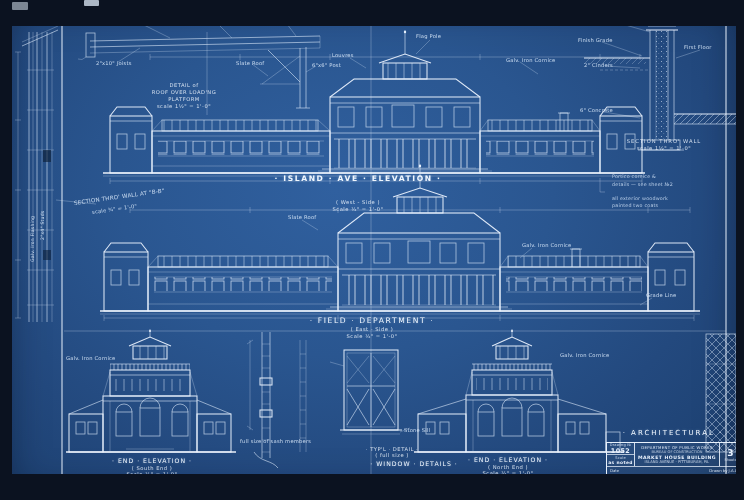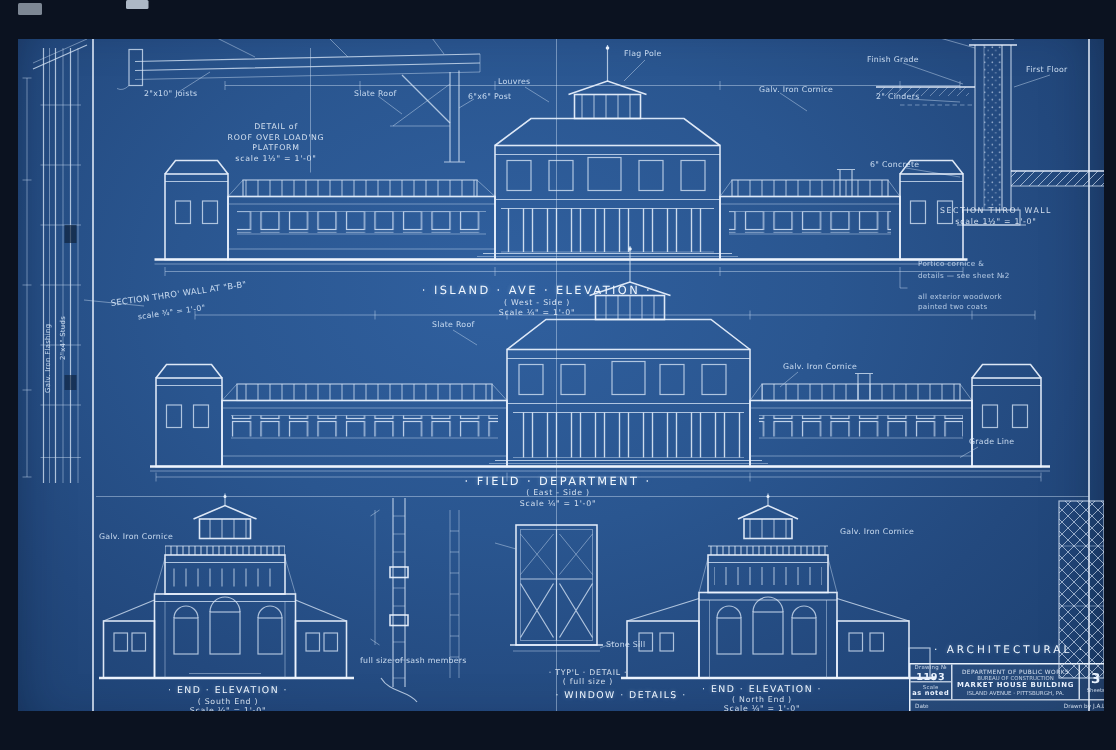--- a/index.html
+++ b/index.html
@@ -312,21 +312,21 @@
       <rect x="706" y="334" width="30" height="118" class="l2"></rect>
       <rect x="706" y="334" width="30" height="118" fill="url(#lattice)"></rect>
       <path class="l3" d="M706 364 H736 M706 404 H736"></path>
     </g>
 
     <g>
       <path class="l3" d="M600 178 V192 h5"></path>
     </g>
   </svg>
 
-  <span class="cap" style="left:358px;top:189px;">· ISLAND · AVE · ELEVATION ·</span>
+  <span class="cap" style="left:358px;top:174px;font-weight:bold;">· ISLAND · AVE · ELEVATION ·</span>
   <span class="cap sub" style="left:358px;top:199px;">( West - Side )</span>
   <span class="cap sub" style="left:358px;top:206px;">Scale ¼" = 1'-0"</span>
 
   <span class="cap" style="left:372px;top:316px;">· FIELD · DEPARTMENT ·</span>
   <span class="cap sub" style="left:372px;top:326px;">( East - Side )</span>
   <span class="cap sub" style="left:372px;top:333px;">Scale ¼" = 1'-0"</span>
 
   <span class="cap capsm" style="left:152px;top:457px;">· END · ELEVATION ·</span>
   <span class="cap sub" style="left:152px;top:465px;">( South End )</span>
   <span class="cap sub" style="left:152px;top:471px;">Scale ¼" = 1'-0"</span>
@@ -384,21 +384,21 @@
   <span class="note" style="left:612px;top:174px;">Portico cornice &amp;</span>
   <span class="note" style="left:612px;top:182px;">details — see sheet №2</span>
   <span class="note" style="left:612px;top:196px;">all exterior woodwork</span>
   <span class="note" style="left:612px;top:203px;">painted two coats</span>
 
   <div class="tblock">
     <div class="tb-main">
       <div class="tb-left">
         <div>
           <span class="tb-lbl">Drawing №</span>
-          <span class="tb-val">1193</span>
+          <span class="tb-val">1052</span>
         </div>
         <div>
           <span class="tb-lbl">Scale</span>
           <span class="tb-val tb-val-sm">as noted</span>
         </div>
       </div>
       <div class="tb-center">
         <span class="tb-c1">DEPARTMENT OF PUBLIC WORKS</span>
         <span class="tb-c2">BUREAU OF CONSTRUCTION</span>
         <span class="tb-c3">MARKET HOUSE BUILDING</span>

